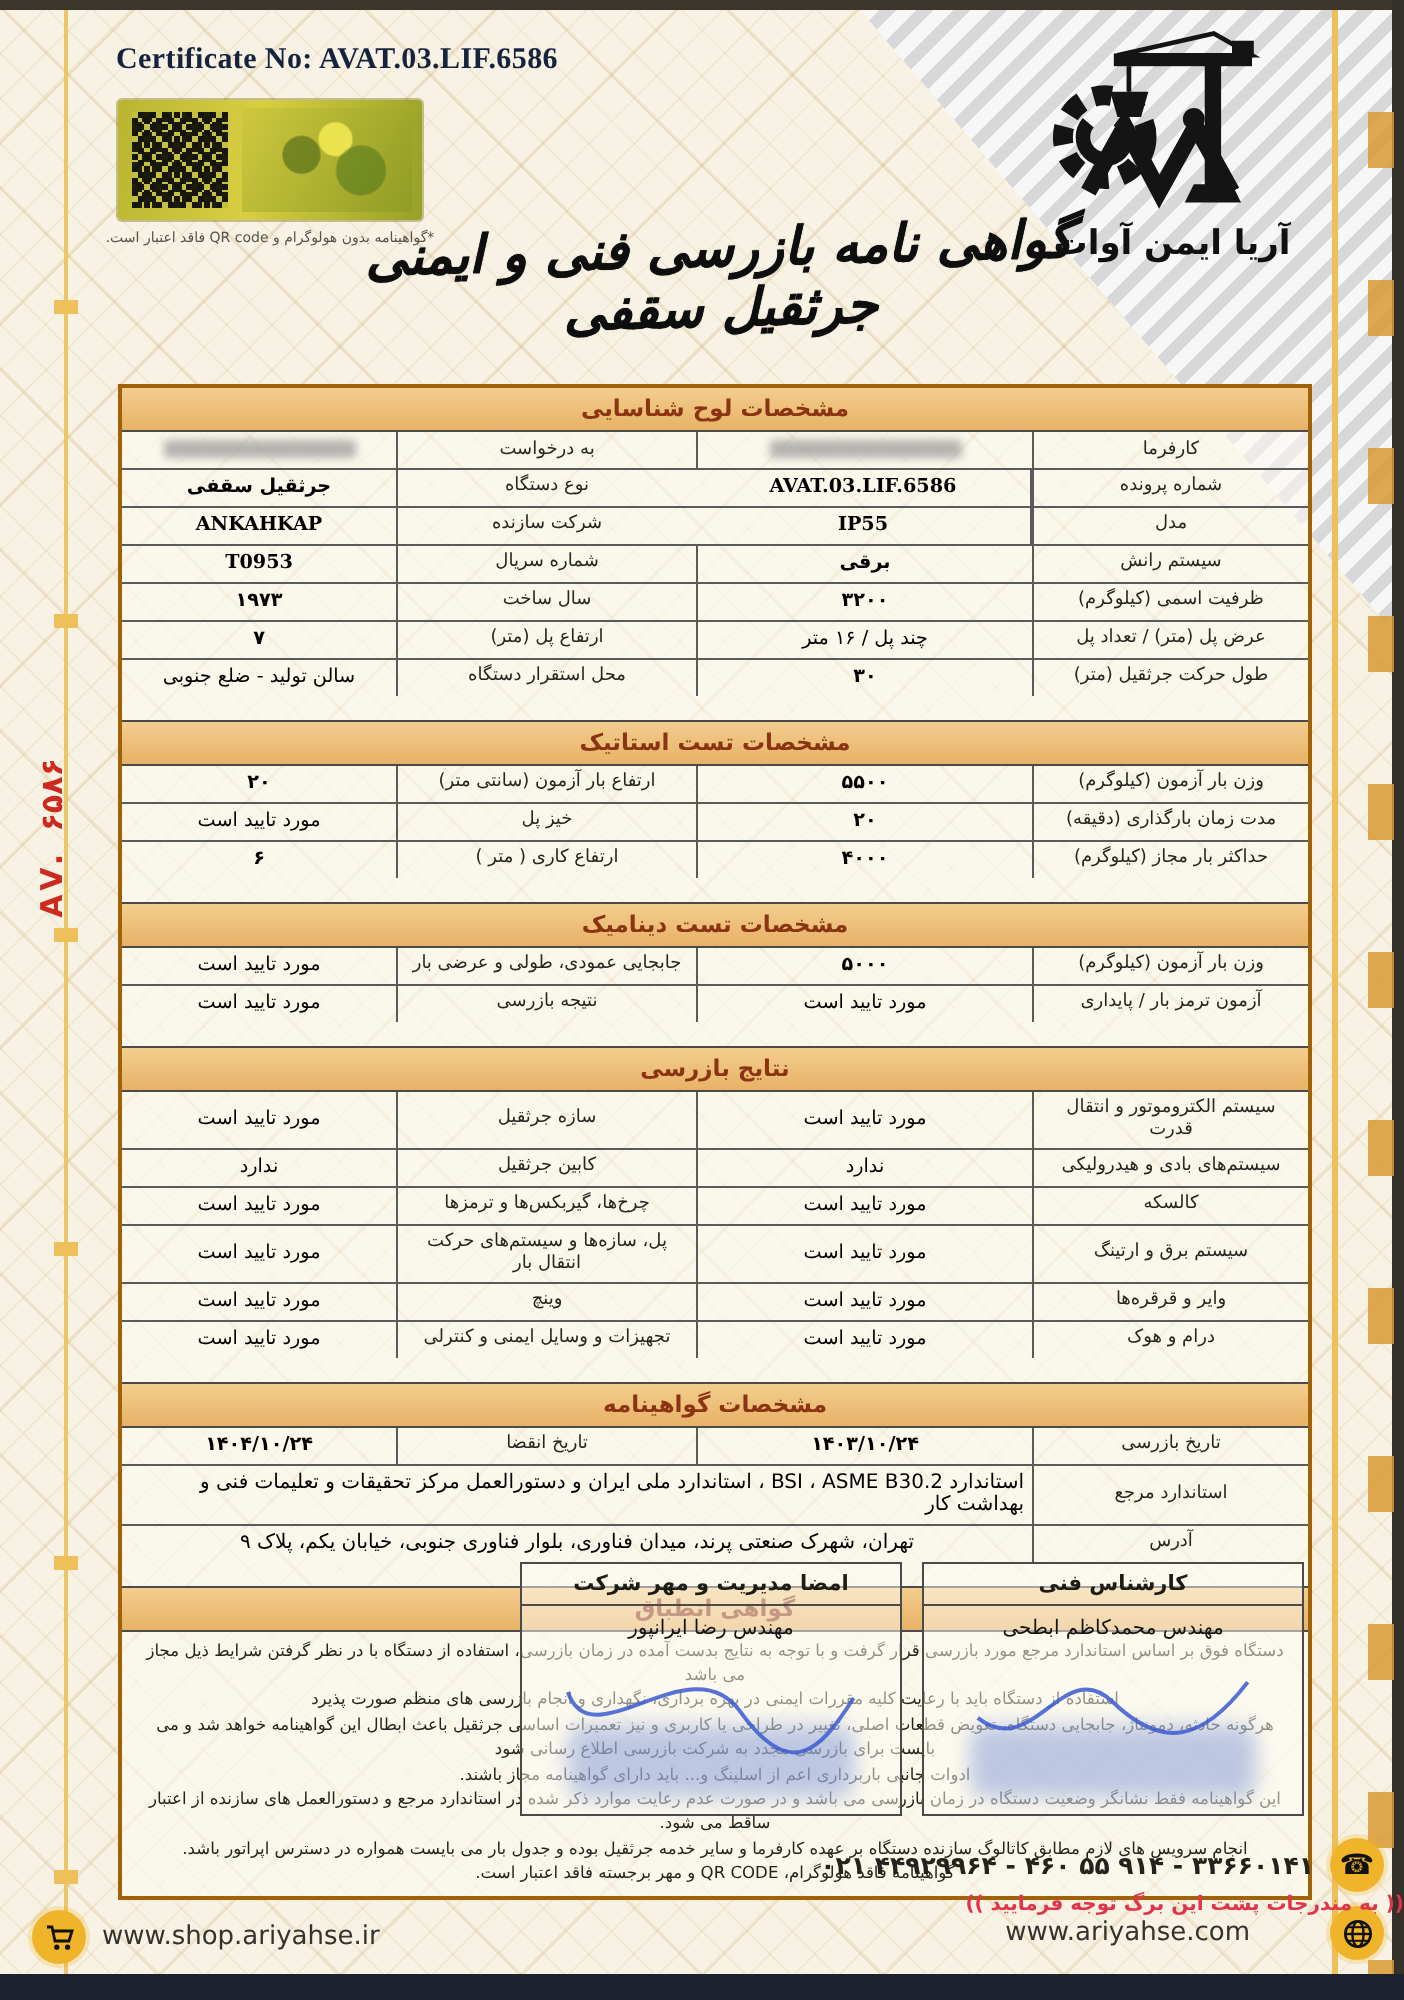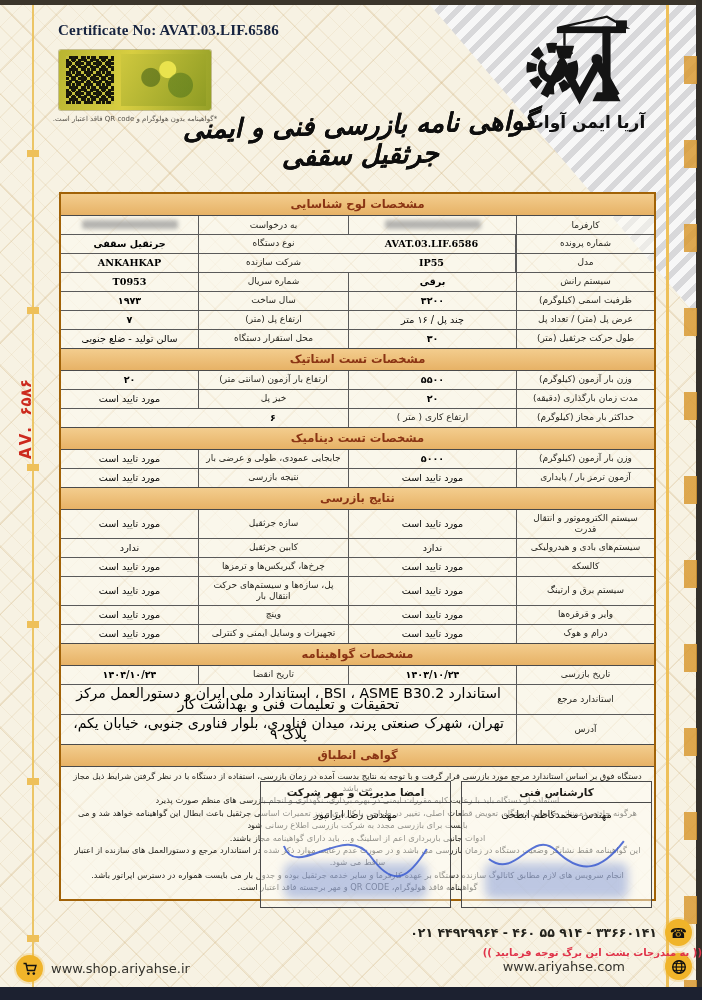--- a/index.html
+++ b/index.html
@@ -88,33 +88,33 @@
   
   .tables{
     position:absolute;left:59px;top:192px;width:593px;
     direction:rtl;border:2px solid #a16207;background:rgba(253,251,243,.55);
   }
   .sec-head{
     background:linear-gradient(180deg,#f3cd8e,#e7b266);
     color:#8a3414;font-weight:bold;font-size:11.5px;text-align:center;
     padding:3px 0 4px;border-bottom:1px solid #4a4a4a;
   }
-  .section + .section .sec-head{border-top:1px solid #4a4a4a;}
+  .section + .section .sec-head{border-top:1px solid #4a4a4a;margin-top:12px;}
   .row{display:grid;grid-template-columns:138px 168px 150px 1fr;}
   .row + .row{border-top:1px solid #5a5a5a;}
   .cell{
     padding:3.5px 4px;text-align:center;
     display:flex;align-items:center;justify-content:center;
   }
   .cell:not(:last-child){border-inline-end:1px solid #5a5a5a;}
   .lab{font-size:9px;color:#26251f;line-height:10.5px;}
   .val{font-size:9.6px;color:#000;line-height:11px;}
   .val.bold{font-weight:bold;}
   .val.latin{direction:ltr;font-family:"DejaVu Serif","Liberation Serif",serif;font-weight:bold;}
-  .val.span3{grid-column:span 3;font-size:14px;}
+  .val.span3{grid-column:span 3;font-size:10px;text-align:right;}
   .redact{display:inline-block;width:96px;height:9px;background:#9d9d9d;filter:blur(2px);border-radius:2px;opacity:.75;}
   
   .note-lines{padding:3px 8px 5px;}
   .note-line{
     direction:rtl;text-align:center;font-size:8.3px;line-height:12.4px;color:#24231d;
   }
   
   .signs{
     position:absolute;left:59px;top:781px;width:593px;
     display:grid;grid-template-columns:1fr 1fr 1fr;gap:10px;direction:rtl;
@@ -253,20 +253,21 @@
         <div class="cell val bold">۲۰</div>
       </div>
       <div class="row">
         <div class="cell lab">مدت زمان بارگذاری (دقیقه)</div>
         <div class="cell val bold">۲۰</div>
         <div class="cell lab">خیز پل</div>
         <div class="cell val">مورد تایید است</div>
       </div>
       <div class="row">
         <div class="cell lab">حداکثر بار مجاز (کیلوگرم)</div>
+        <div class="cell val bold">۴۰۰۰</div>
         <div class="cell lab">ارتفاع کاری ( متر )</div>
         <div class="cell val bold">۶</div>
       </div>
     </div>
     <div class="section">
       <div class="sec-head">مشخصات تست دینامیک</div>
       <div class="row">
         <div class="cell lab">وزن بار آزمون (کیلوگرم)</div>
         <div class="cell val bold">۵۰۰۰</div>
         <div class="cell lab">جابجایی عمودی، طولی و عرضی بار</div>

